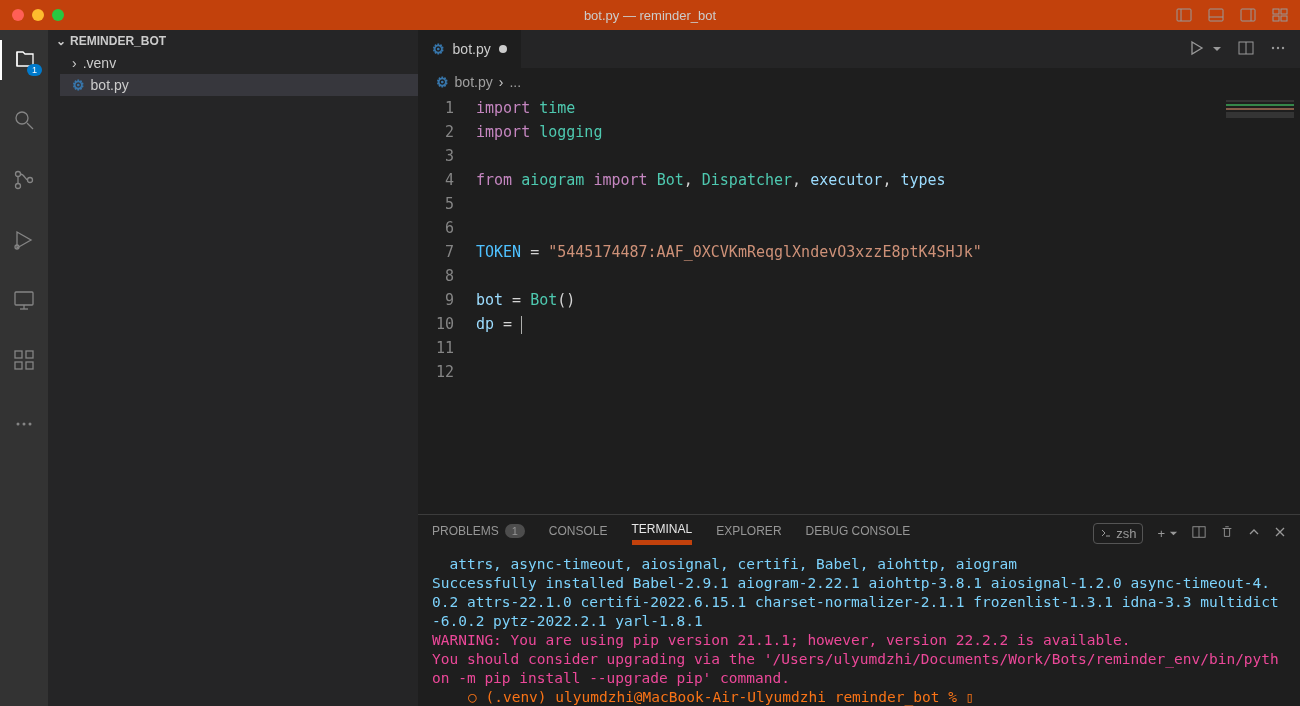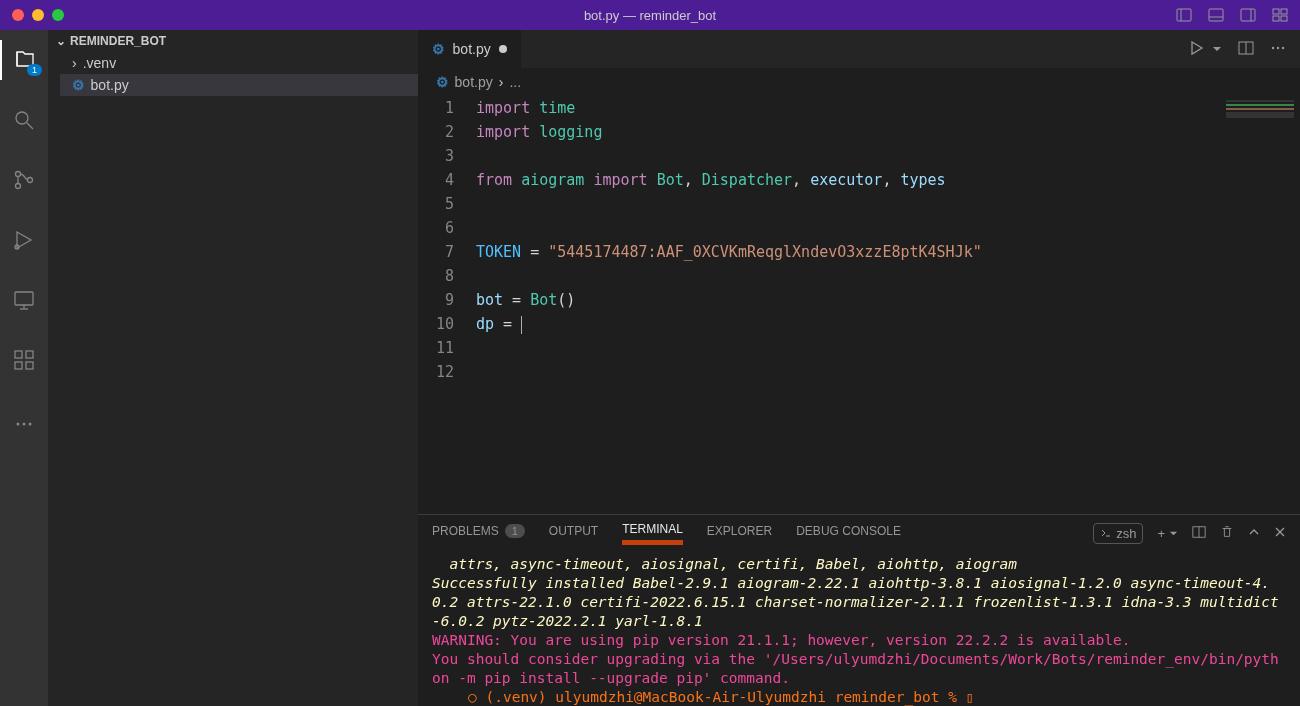--- a/index.html
+++ b/index.html
@@ -7,21 +7,21 @@
   font-family: -apple-system, BlinkMacSystemFont, "Segoe UI", sans-serif;
   background: #1e1e1e;
   color: #cccccc;
   width: 1300px;
   height: 706px;
   overflow: hidden;
   font-size: 13px;
 }
 .titlebar {
   height: 30px;
-  background: #4c1d95;
+  background: #c2410c;
   display: flex;
   align-items: center;
   padding: 0 12px;
   position: relative;
 }
 .traffic-lights {
   display: flex;
   gap: 8px;
 }
 .traffic-light {
@@ -264,21 +264,21 @@
 .terminal-body {
   flex: 1;
   padding: 4px 14px;
   font-family: Menlo, Consolas, monospace;
   font-size: 14.5px;
   line-height: 19px;
   overflow: hidden;
   white-space: pre-wrap;
   word-break: break-all;
 }
-.term-white { color: #fef9c3; font-style: italic; }
+.term-white { color: #7dd3fc; }
 .term-yellow { color: #ec4899; }
 .term-prompt { color: #f97316; margin-left: 36px; }
 .chev { color: #cccccc; }
 </style>
 </head>
 <body>
 
 <div class="titlebar">
   <div class="traffic-lights">
     <div class="traffic-light tl-red"></div>
@@ -440,21 +440,21 @@
       </div>
     </div>
 
     <div class="terminal-panel">
       <div class="terminal-tabs">
         <div class="term-tab">
           <span>PROBLEMS</span>
           <span class="term-badge">1</span>
         </div>
         <div class="term-tab">
-            <span>OUTPUT</span>
+            <span>CONSOLE</span>
           </div>
         <div class="term-tab active">
             <span>TERMINAL</span>
           </div>
         <div class="term-tab">
             <span>EXPLORER</span>
           </div>
         <div class="term-tab">
             <span>DEBUG CONSOLE</span>
           </div>

